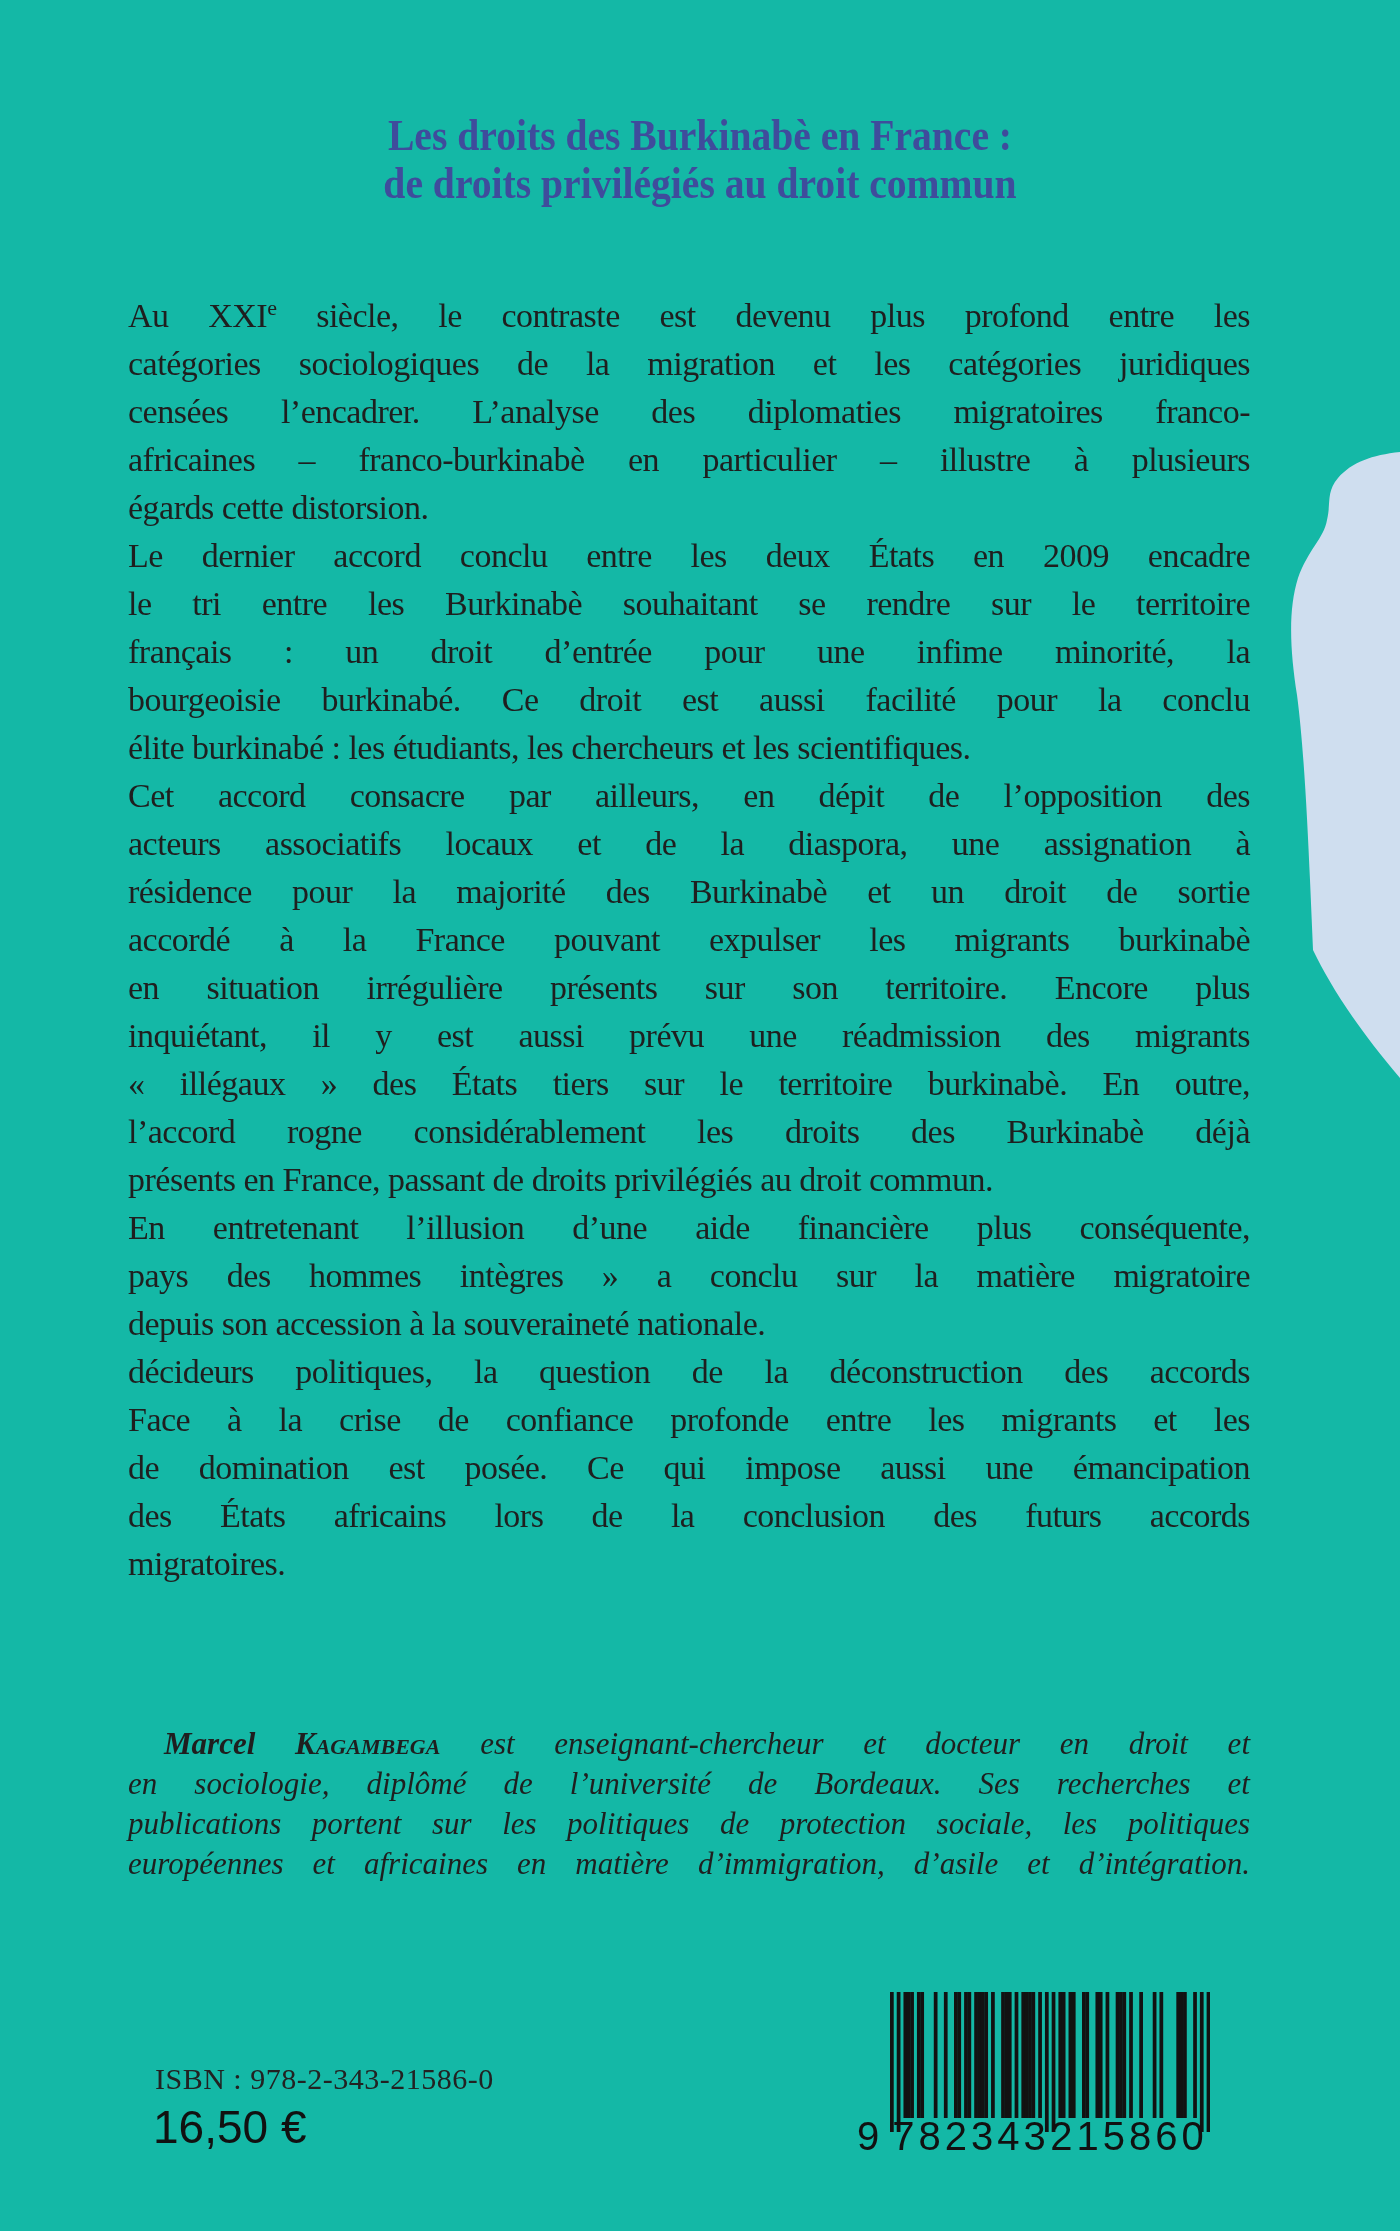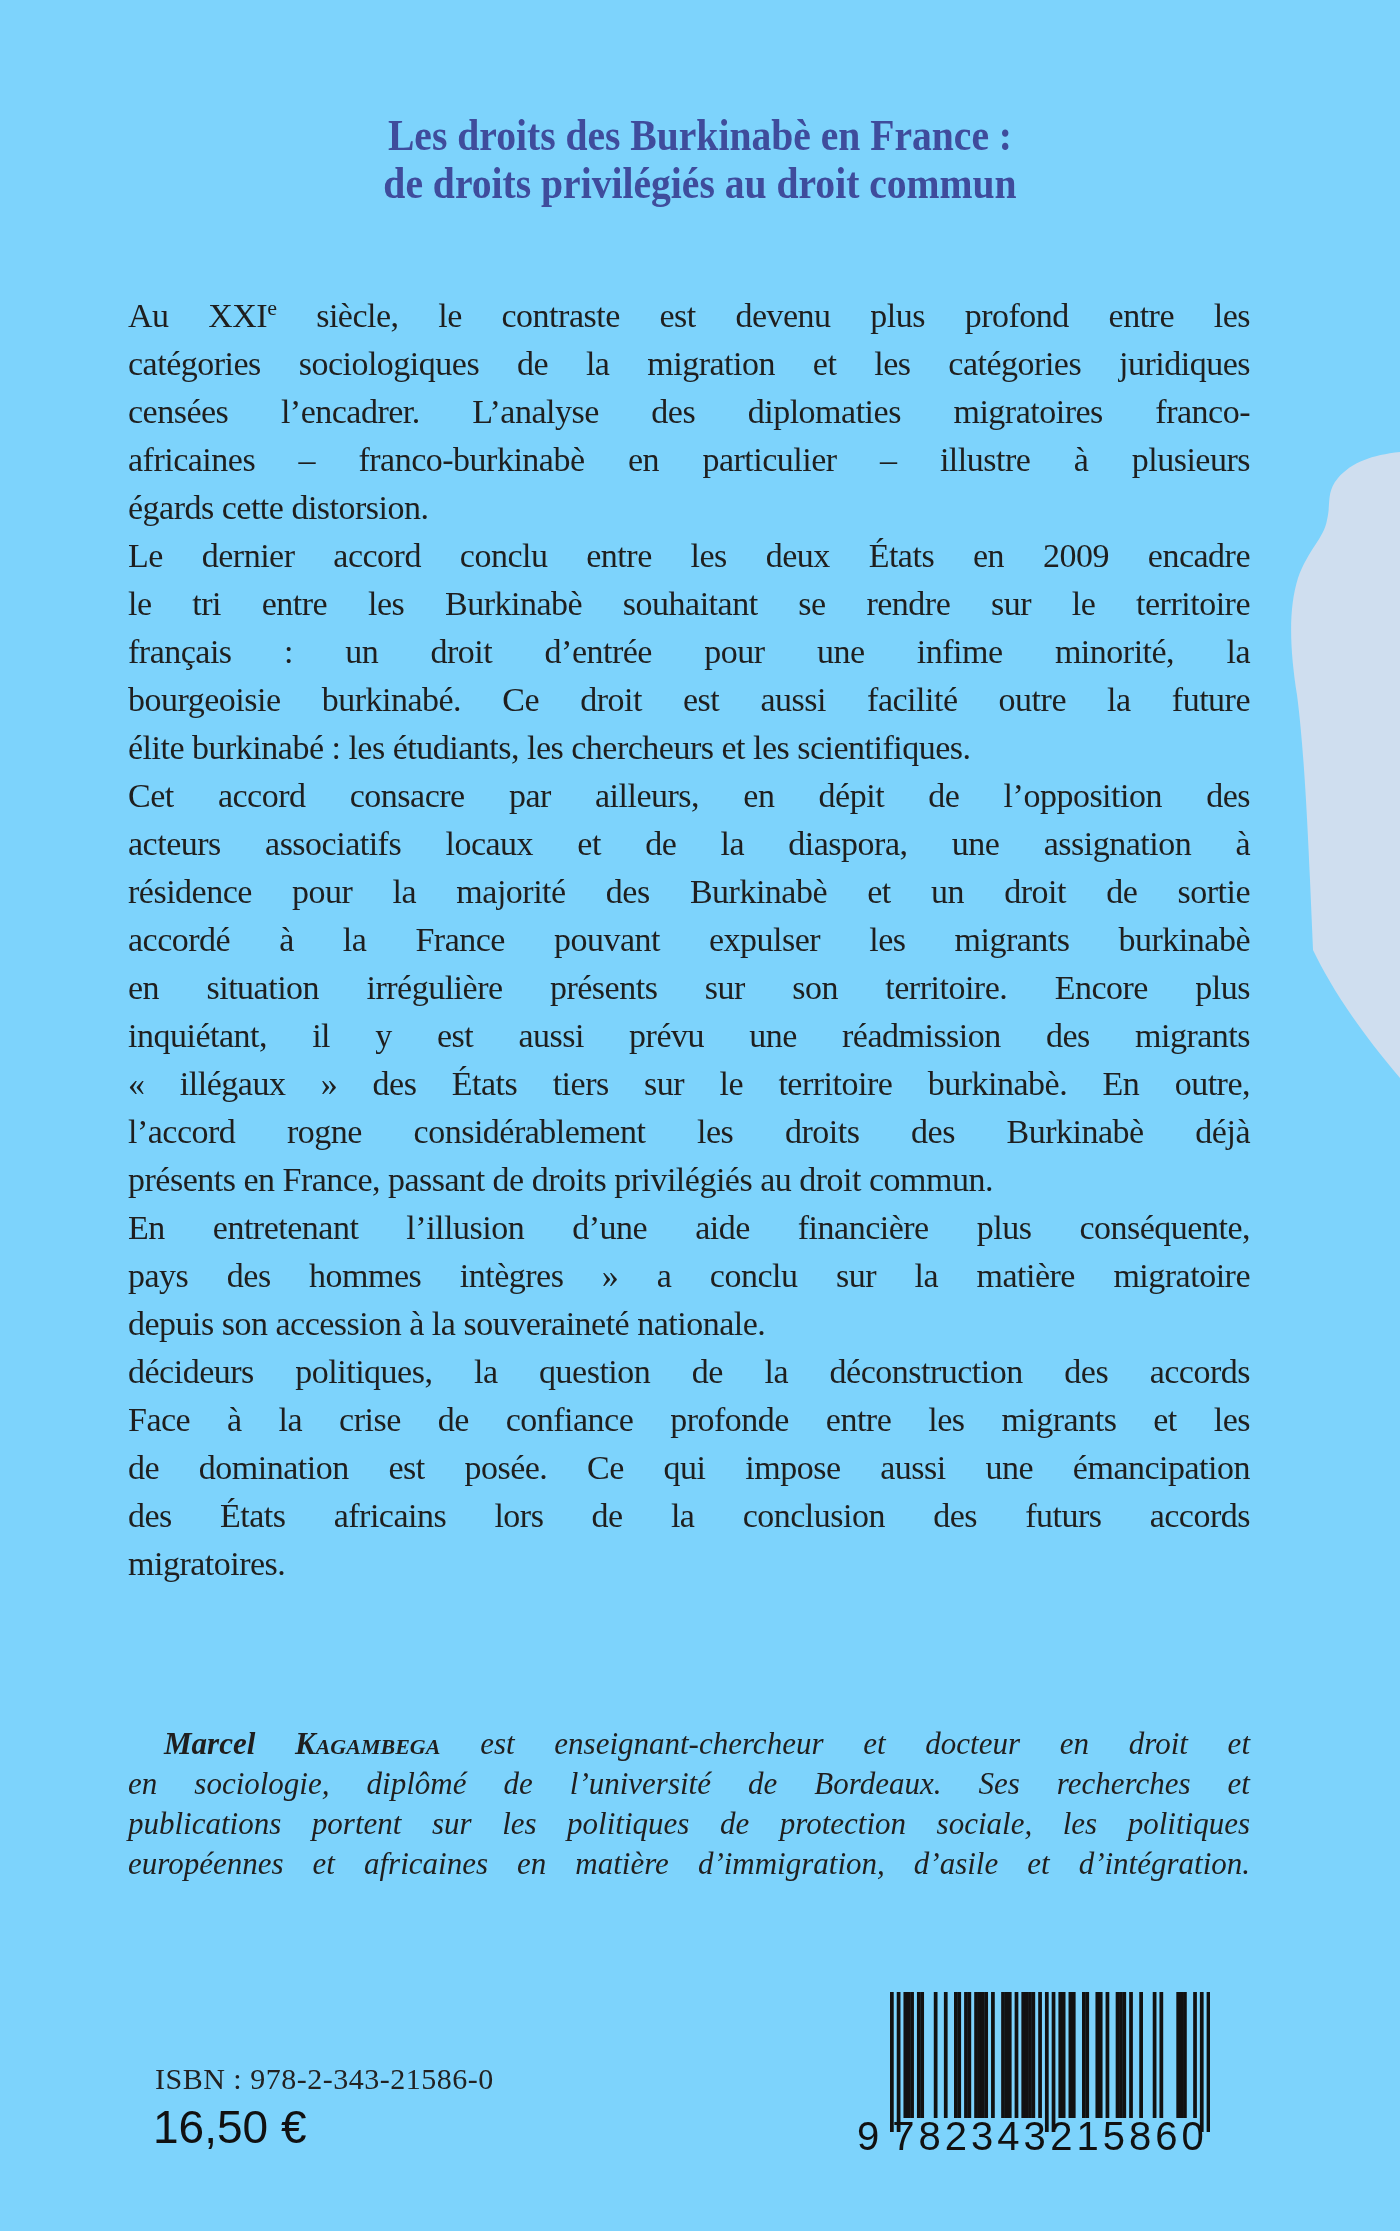--- a/index.html
+++ b/index.html
@@ -1,19 +1,19 @@
 <!DOCTYPE html>
 <html><head>
 <meta charset="utf-8">
 <style>
   html,body{margin:0;padding:0;background:#888;}
   .page{
     position:relative;
     width:1400px;height:2231px;
-    background:#7dd3fc;
+    background:#14b8a6;
     overflow:hidden;
     font-family:"Liberation Serif", serif;
   }
   .decor-blob{position:absolute;right:0;top:440px;width:120px;height:650px;pointer-events:none;}
   .title{
     position:absolute;top:112px;left:0;width:1400px;
     text-align:center;font-weight:bold;font-size:44px;line-height:48px;
     color:#3f4c9c;
   }
   .title-line{transform:scaleX(0.9);transform-origin:center;}
@@ -68,21 +68,21 @@
 
   <div class="body-text">
     <div class="bline"><span>Au XXI</span><sup>e</sup><span> siècle, le contraste est devenu plus profond entre les</span></div>
     <div class="bline">catégories sociologiques de la migration et les catégories juridiques</div>
     <div class="bline">censées l’encadrer. L’analyse des diplomaties migratoires franco-</div>
     <div class="bline">africaines – franco-burkinabè en particulier – illustre à plusieurs</div>
     <div class="bline pend">égards cette distorsion.</div>
     <div class="bline">Le dernier accord conclu entre les deux États en 2009 encadre</div>
     <div class="bline">le tri entre les Burkinabè souhaitant se rendre sur le territoire</div>
     <div class="bline">français : un droit d’entrée pour une infime minorité, la</div>
-    <div class="bline">bourgeoisie burkinabé. Ce droit est aussi facilité outre la future</div>
+    <div class="bline">bourgeoisie burkinabé. Ce droit est aussi facilité pour la conclu</div>
     <div class="bline pend">élite burkinabé : les étudiants, les chercheurs et les scientifiques.</div>
     <div class="bline">Cet accord consacre par ailleurs, en dépit de l’opposition des</div>
     <div class="bline">acteurs associatifs locaux et de la diaspora, une assignation à</div>
     <div class="bline">résidence pour la majorité des Burkinabè et un droit de sortie</div>
     <div class="bline">accordé à la France pouvant expulser les migrants burkinabè</div>
     <div class="bline">en situation irrégulière présents sur son territoire. Encore plus</div>
     <div class="bline">inquiétant, il y est aussi prévu une réadmission des migrants</div>
     <div class="bline">« illégaux » des États tiers sur le territoire burkinabè. En outre,</div>
     <div class="bline">l’accord rogne considérablement les droits des Burkinabè déjà</div>
     <div class="bline pend">présents en France, passant de droits privilégiés au droit commun.</div>

